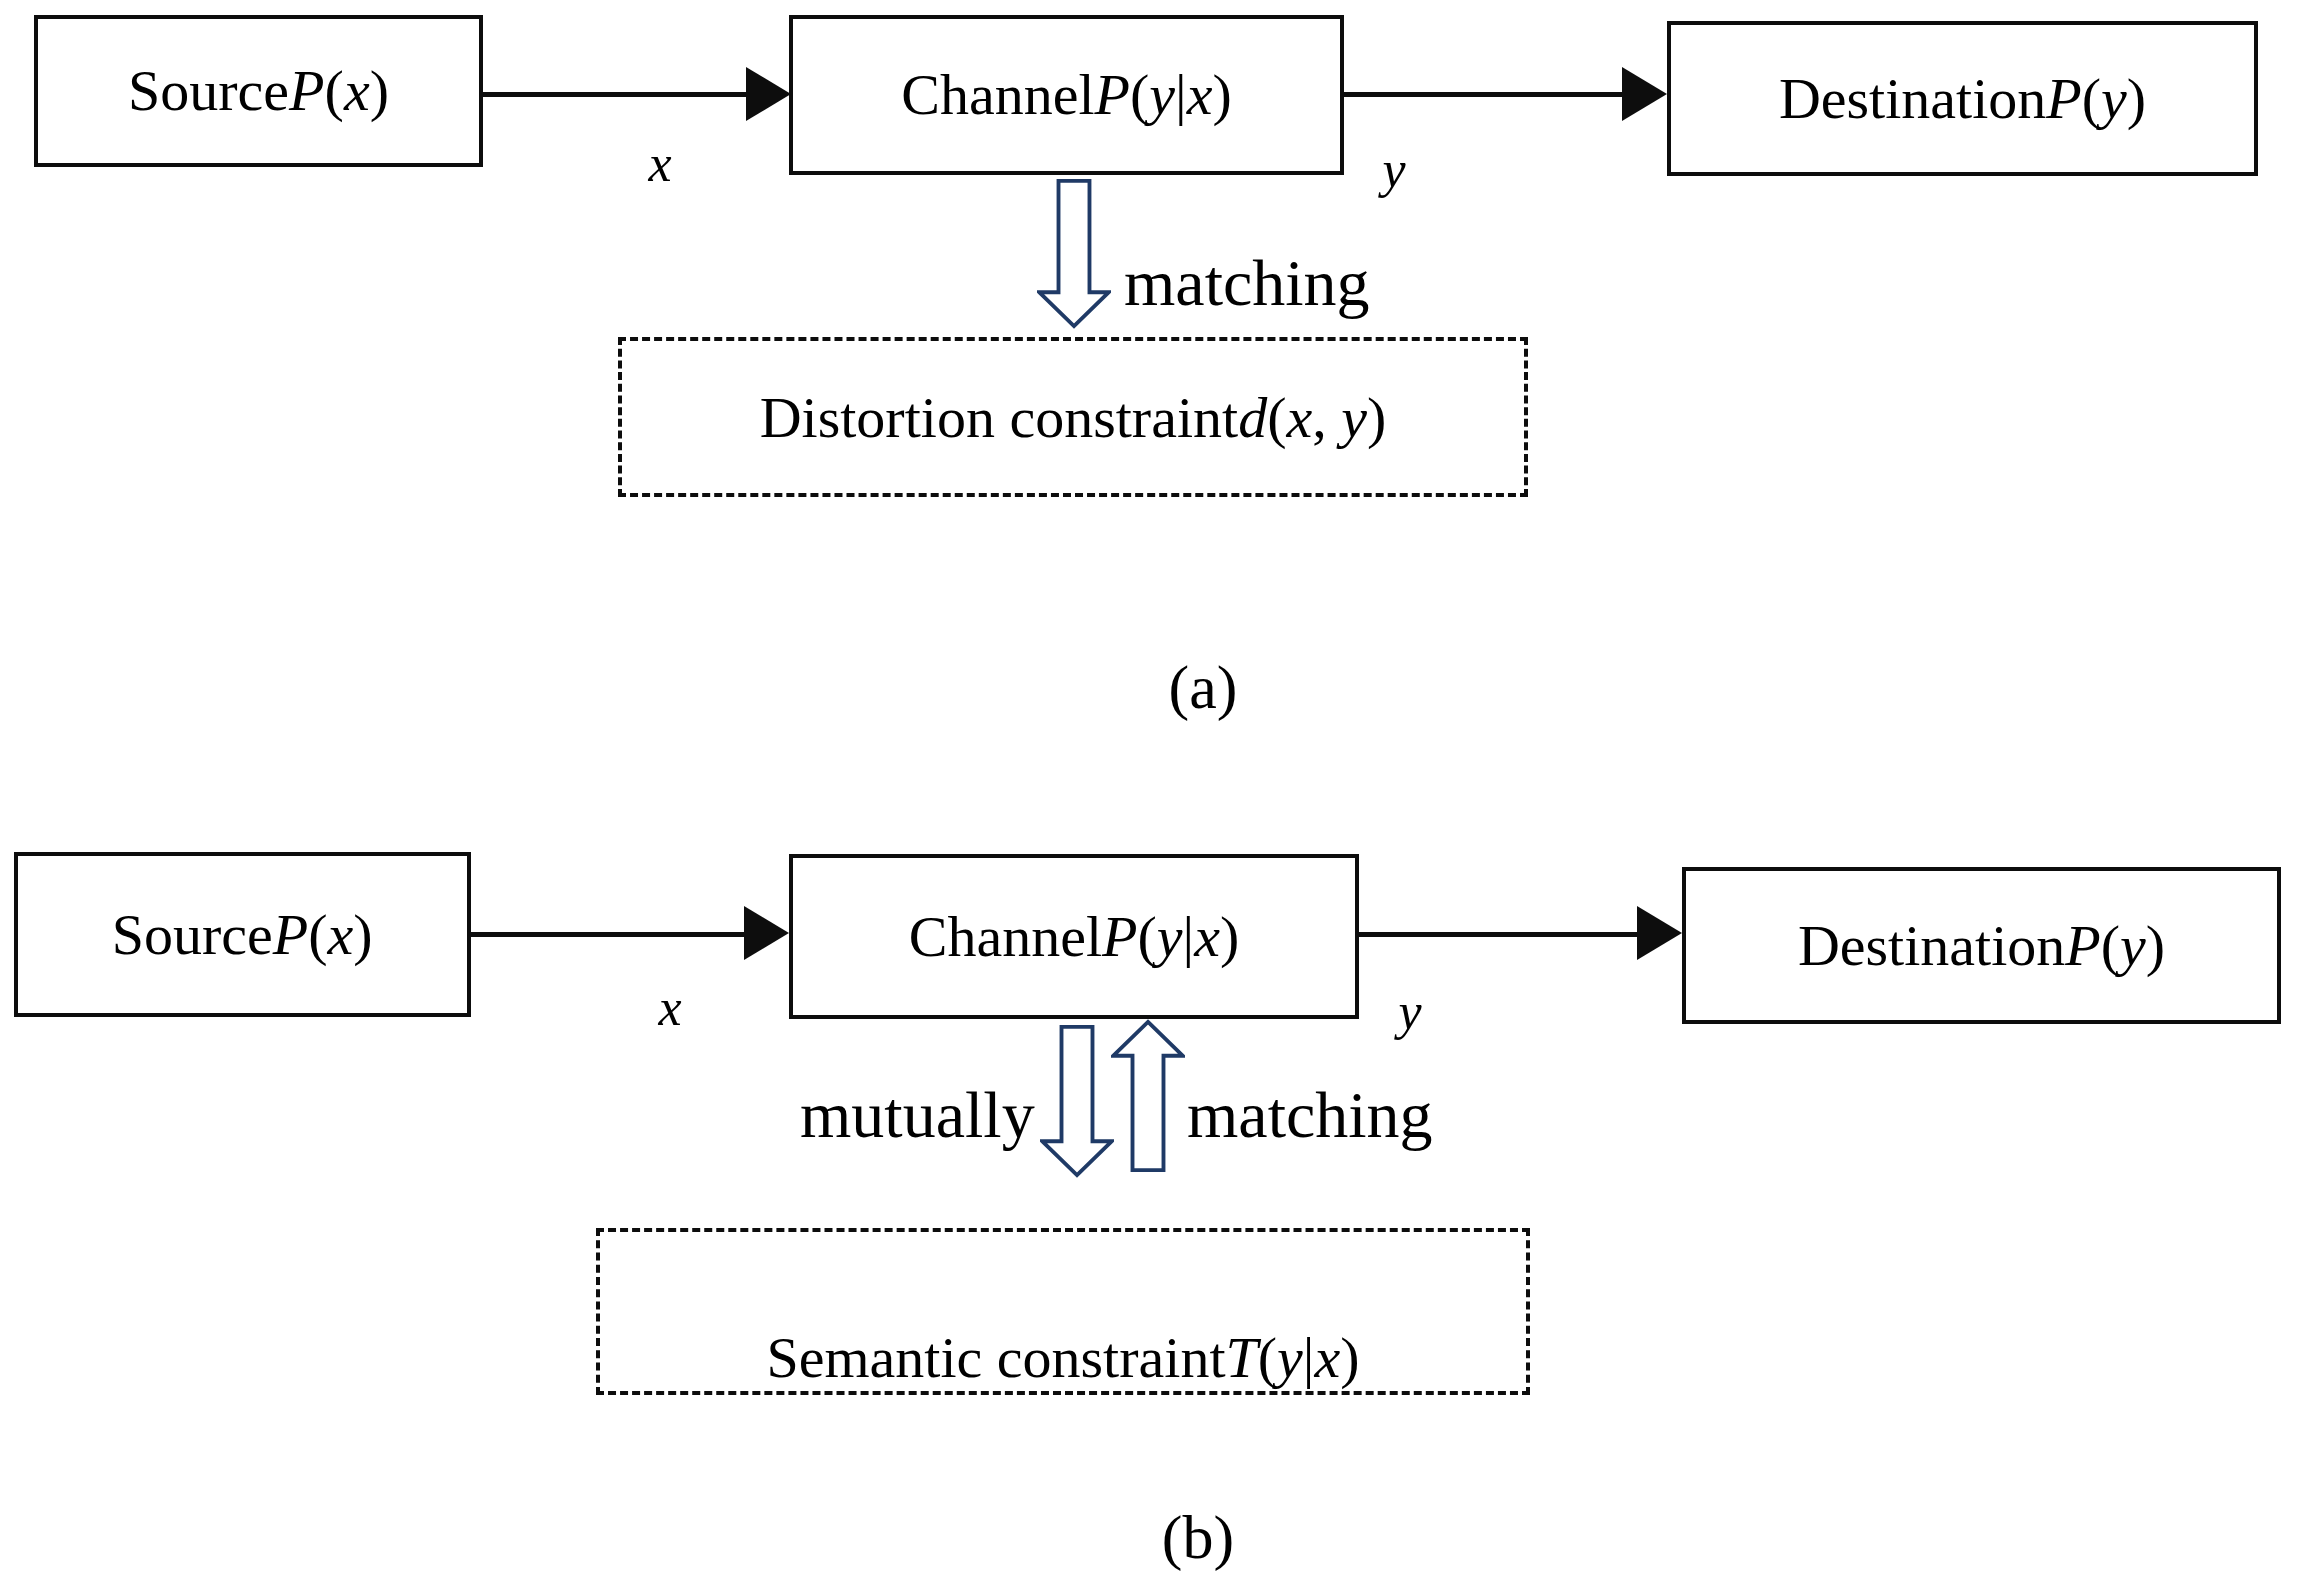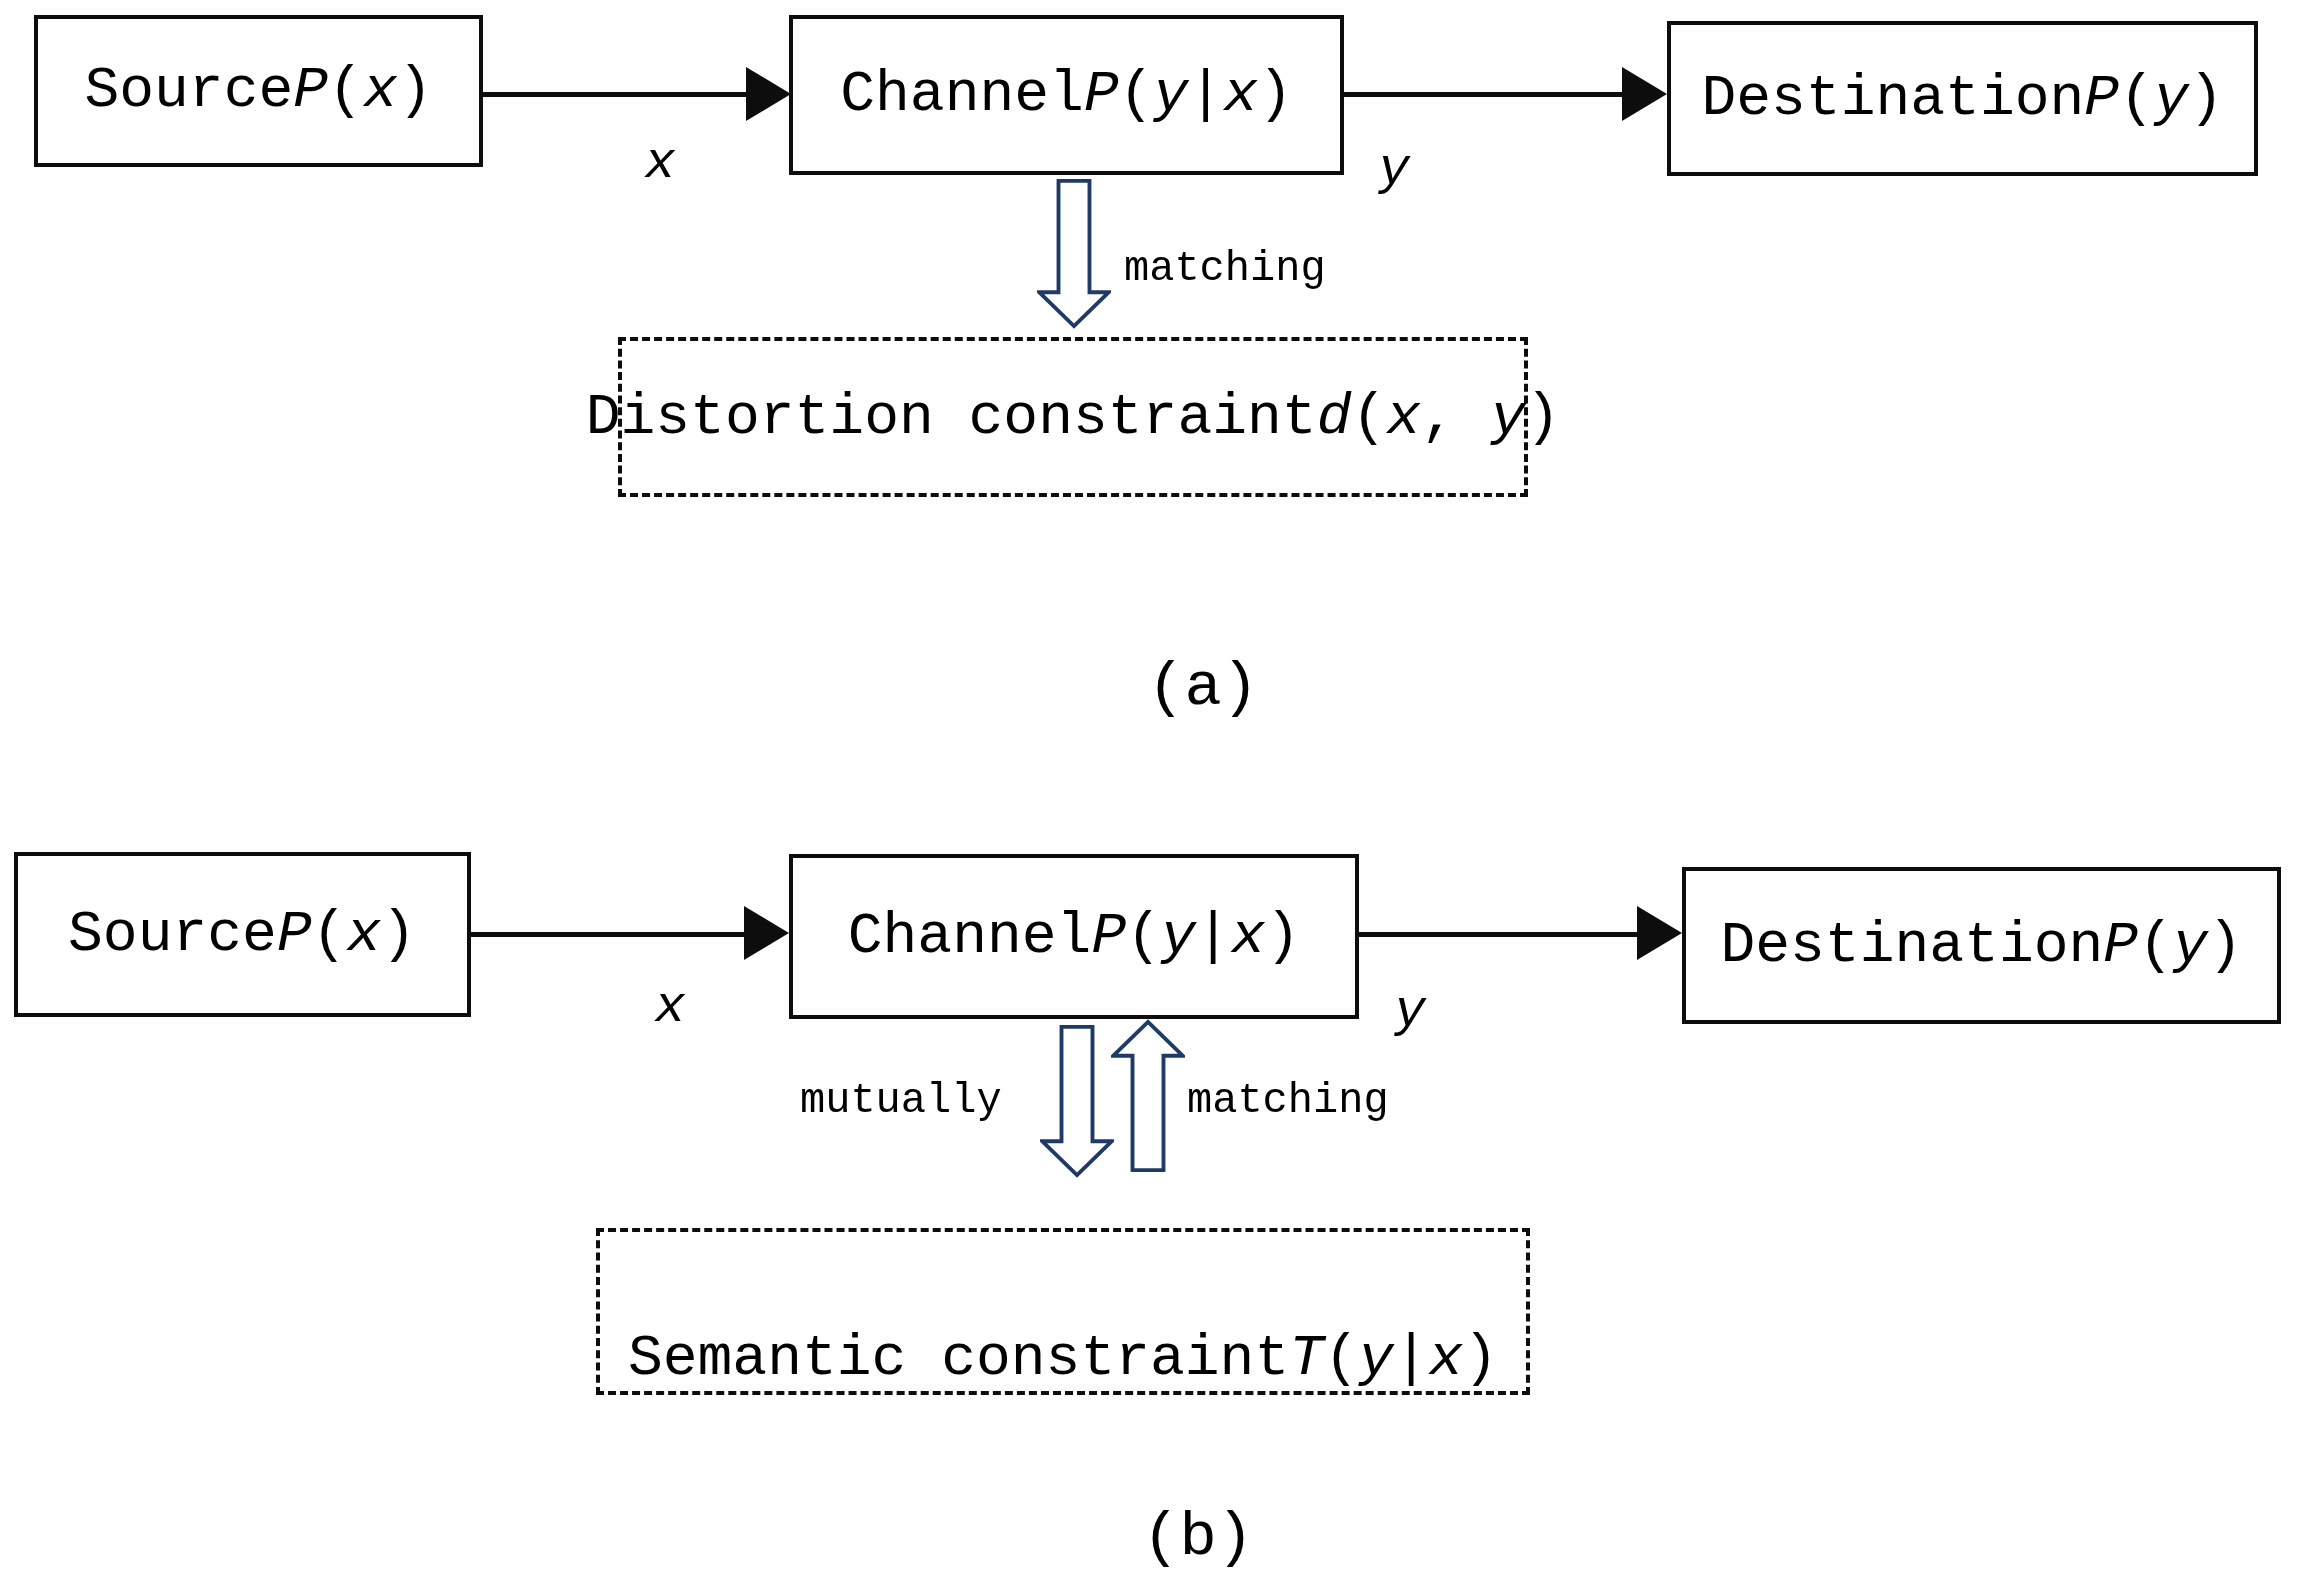--- a/index.html
+++ b/index.html
@@ -7,21 +7,21 @@
     --box-border:#0d0d0d;
     --solid-arrow:#0d0d0d;
     --arrow-outline:#1f3a66;
     --bg:#ffffff;
   }
   html,body{margin:0;padding:0;background:var(--bg);}
   #canvas{
     position:relative;
     width:2305px;height:1588px;
     background:var(--bg);
-    font-family:Liberation Mono, monospace;
+    font-family:Liberation Serif, serif;
     color:var(--text-color);
     overflow:hidden;
   }
   .node{
     position:absolute;
     border:4.9px solid var(--box-border);
     background:var(--bg);
     display:flex;align-items:center;justify-content:center;
     font-size:58px;white-space:nowrap;
     box-sizing:border-box;
@@ -34,21 +34,21 @@
     position:absolute;width:0;height:0;
     border-top:27px solid transparent;
     border-bottom:27px solid transparent;
     border-left:45px solid var(--solid-arrow);
   }
   .siglabel{
     position:absolute;font-size:52px;font-style:italic;
     text-align:center;white-space:nowrap;
   }
   .flowlabel{
-    position:absolute;font-size:42px;white-space:nowrap;
+    position:absolute;font-size:66px;white-space:nowrap;
   }
   .caption{
     position:absolute;font-size:62px;text-align:center;width:194px;
     white-space:nowrap;
   }
   .blockarrow{position:absolute;}
   .blockarrow polygon{
     fill:var(--bg);
     stroke:var(--arrow-outline);
     stroke-width:4;

